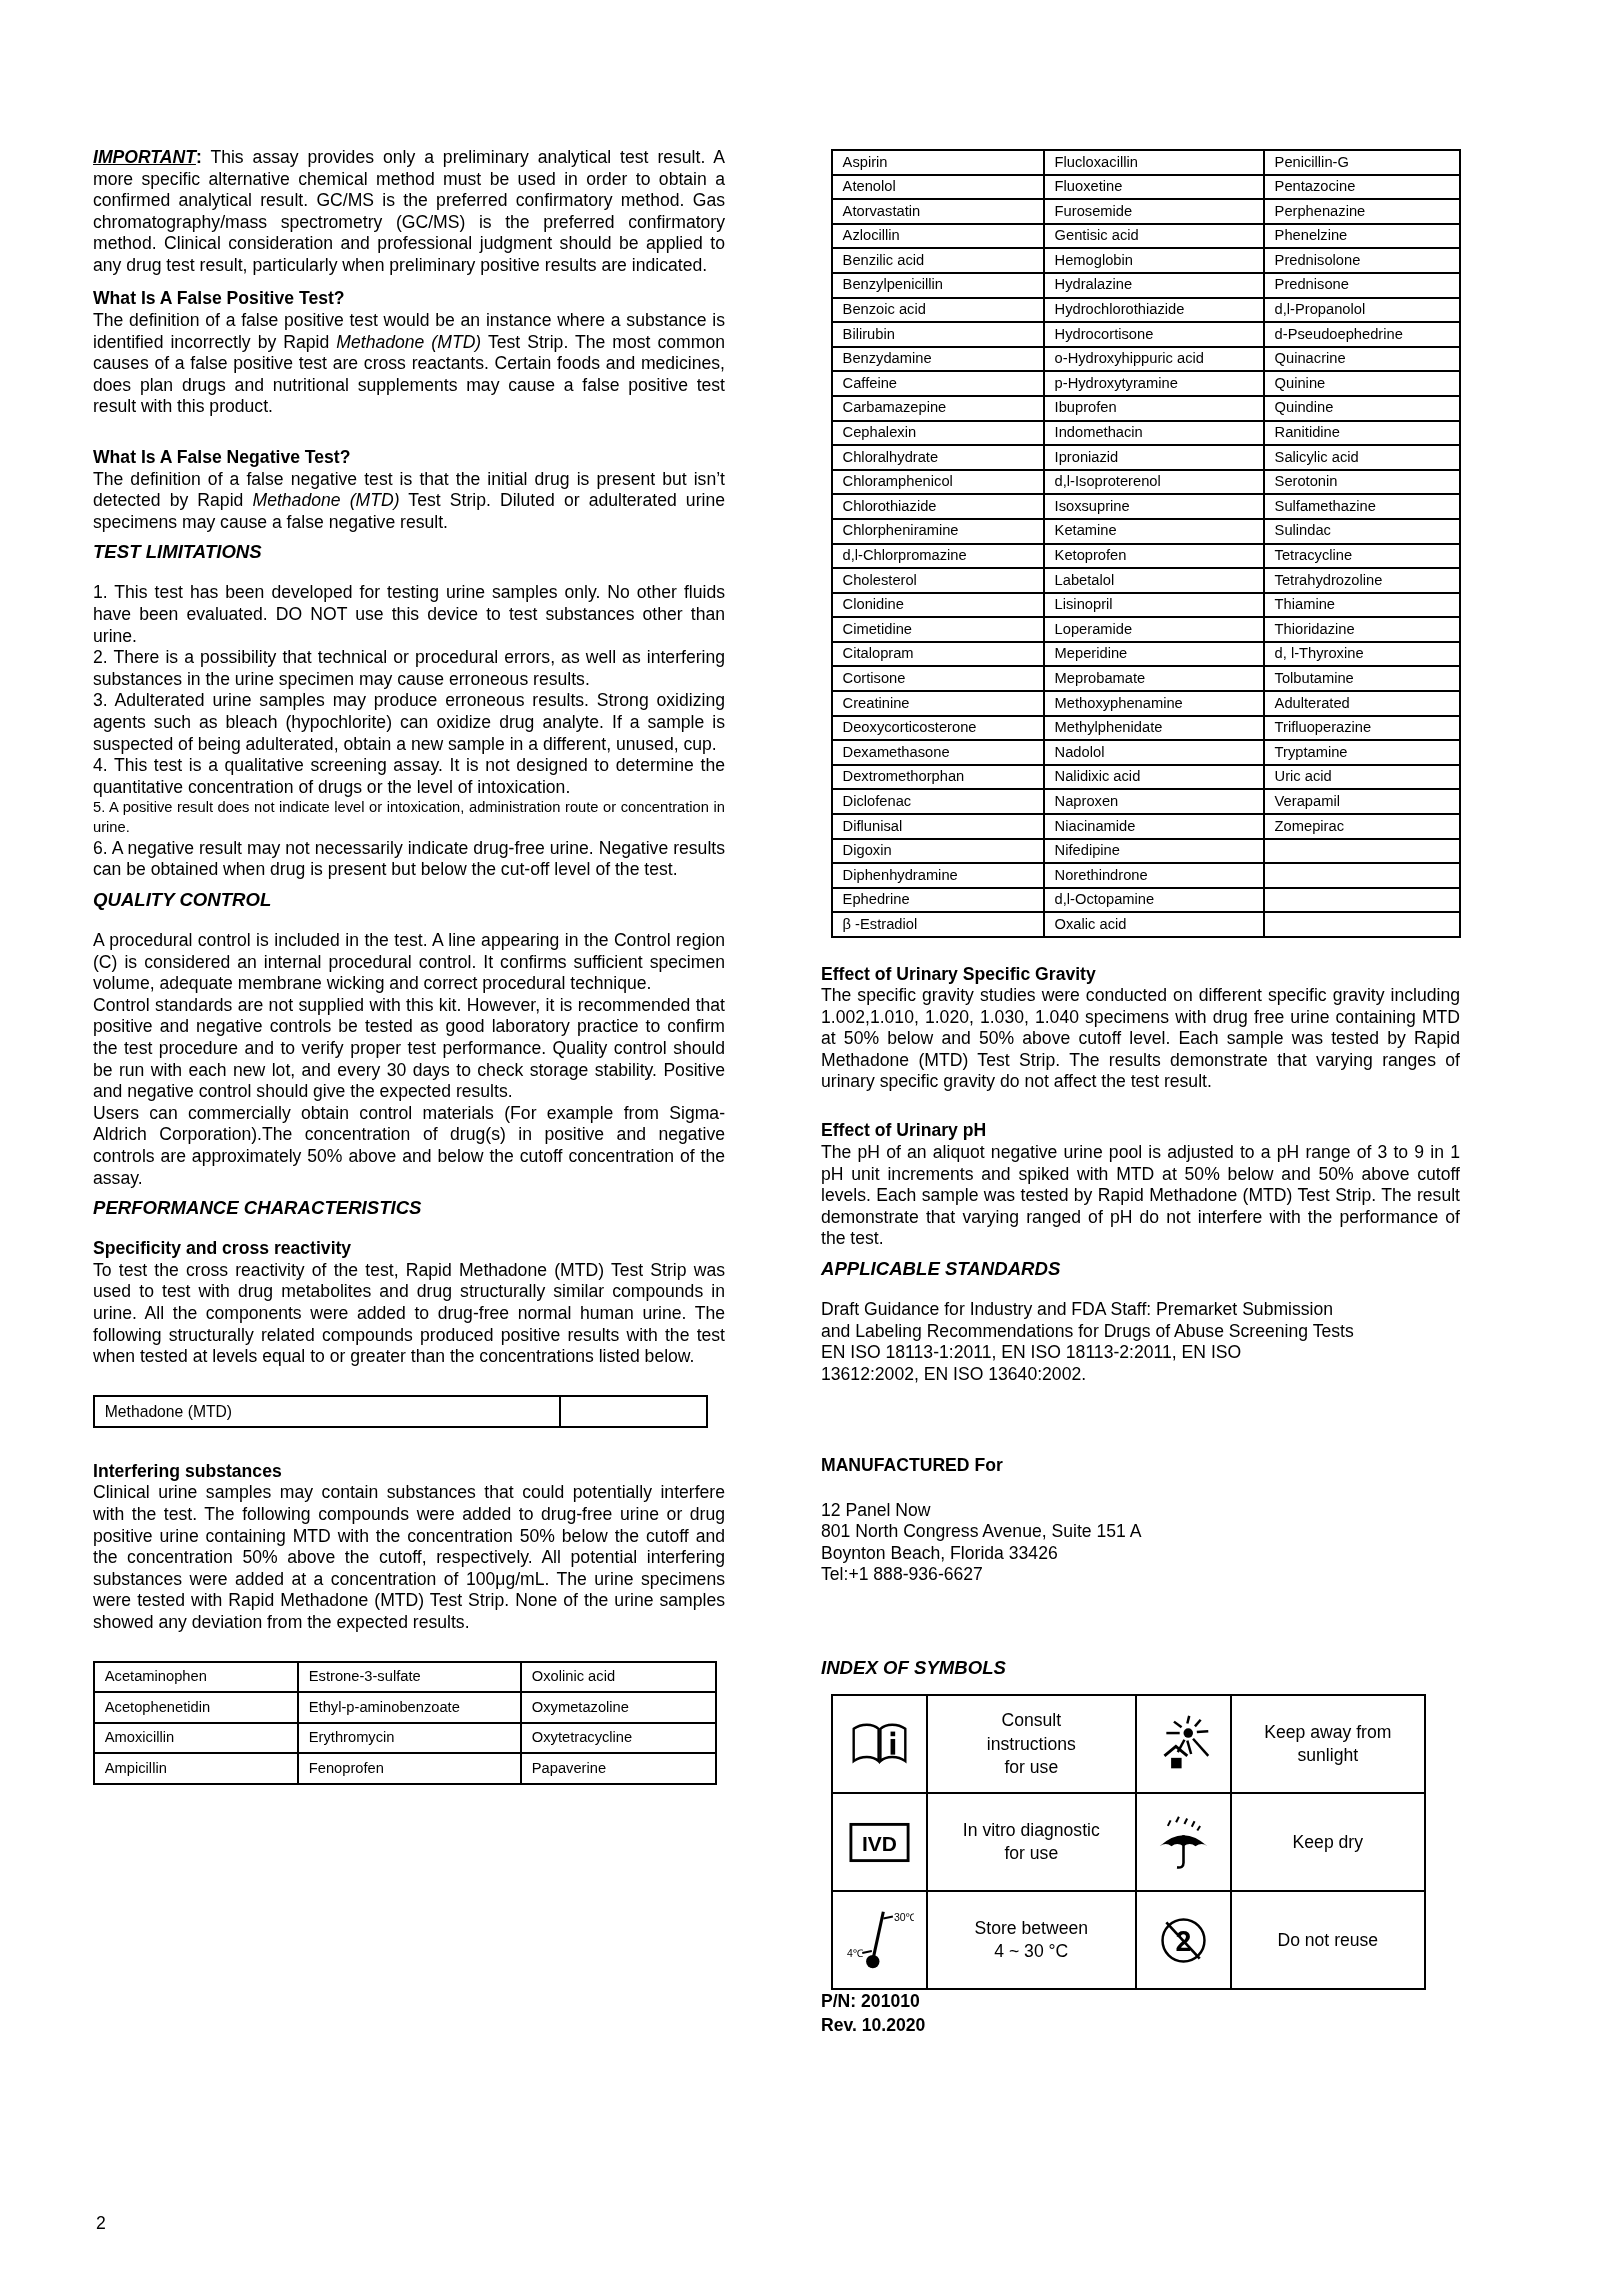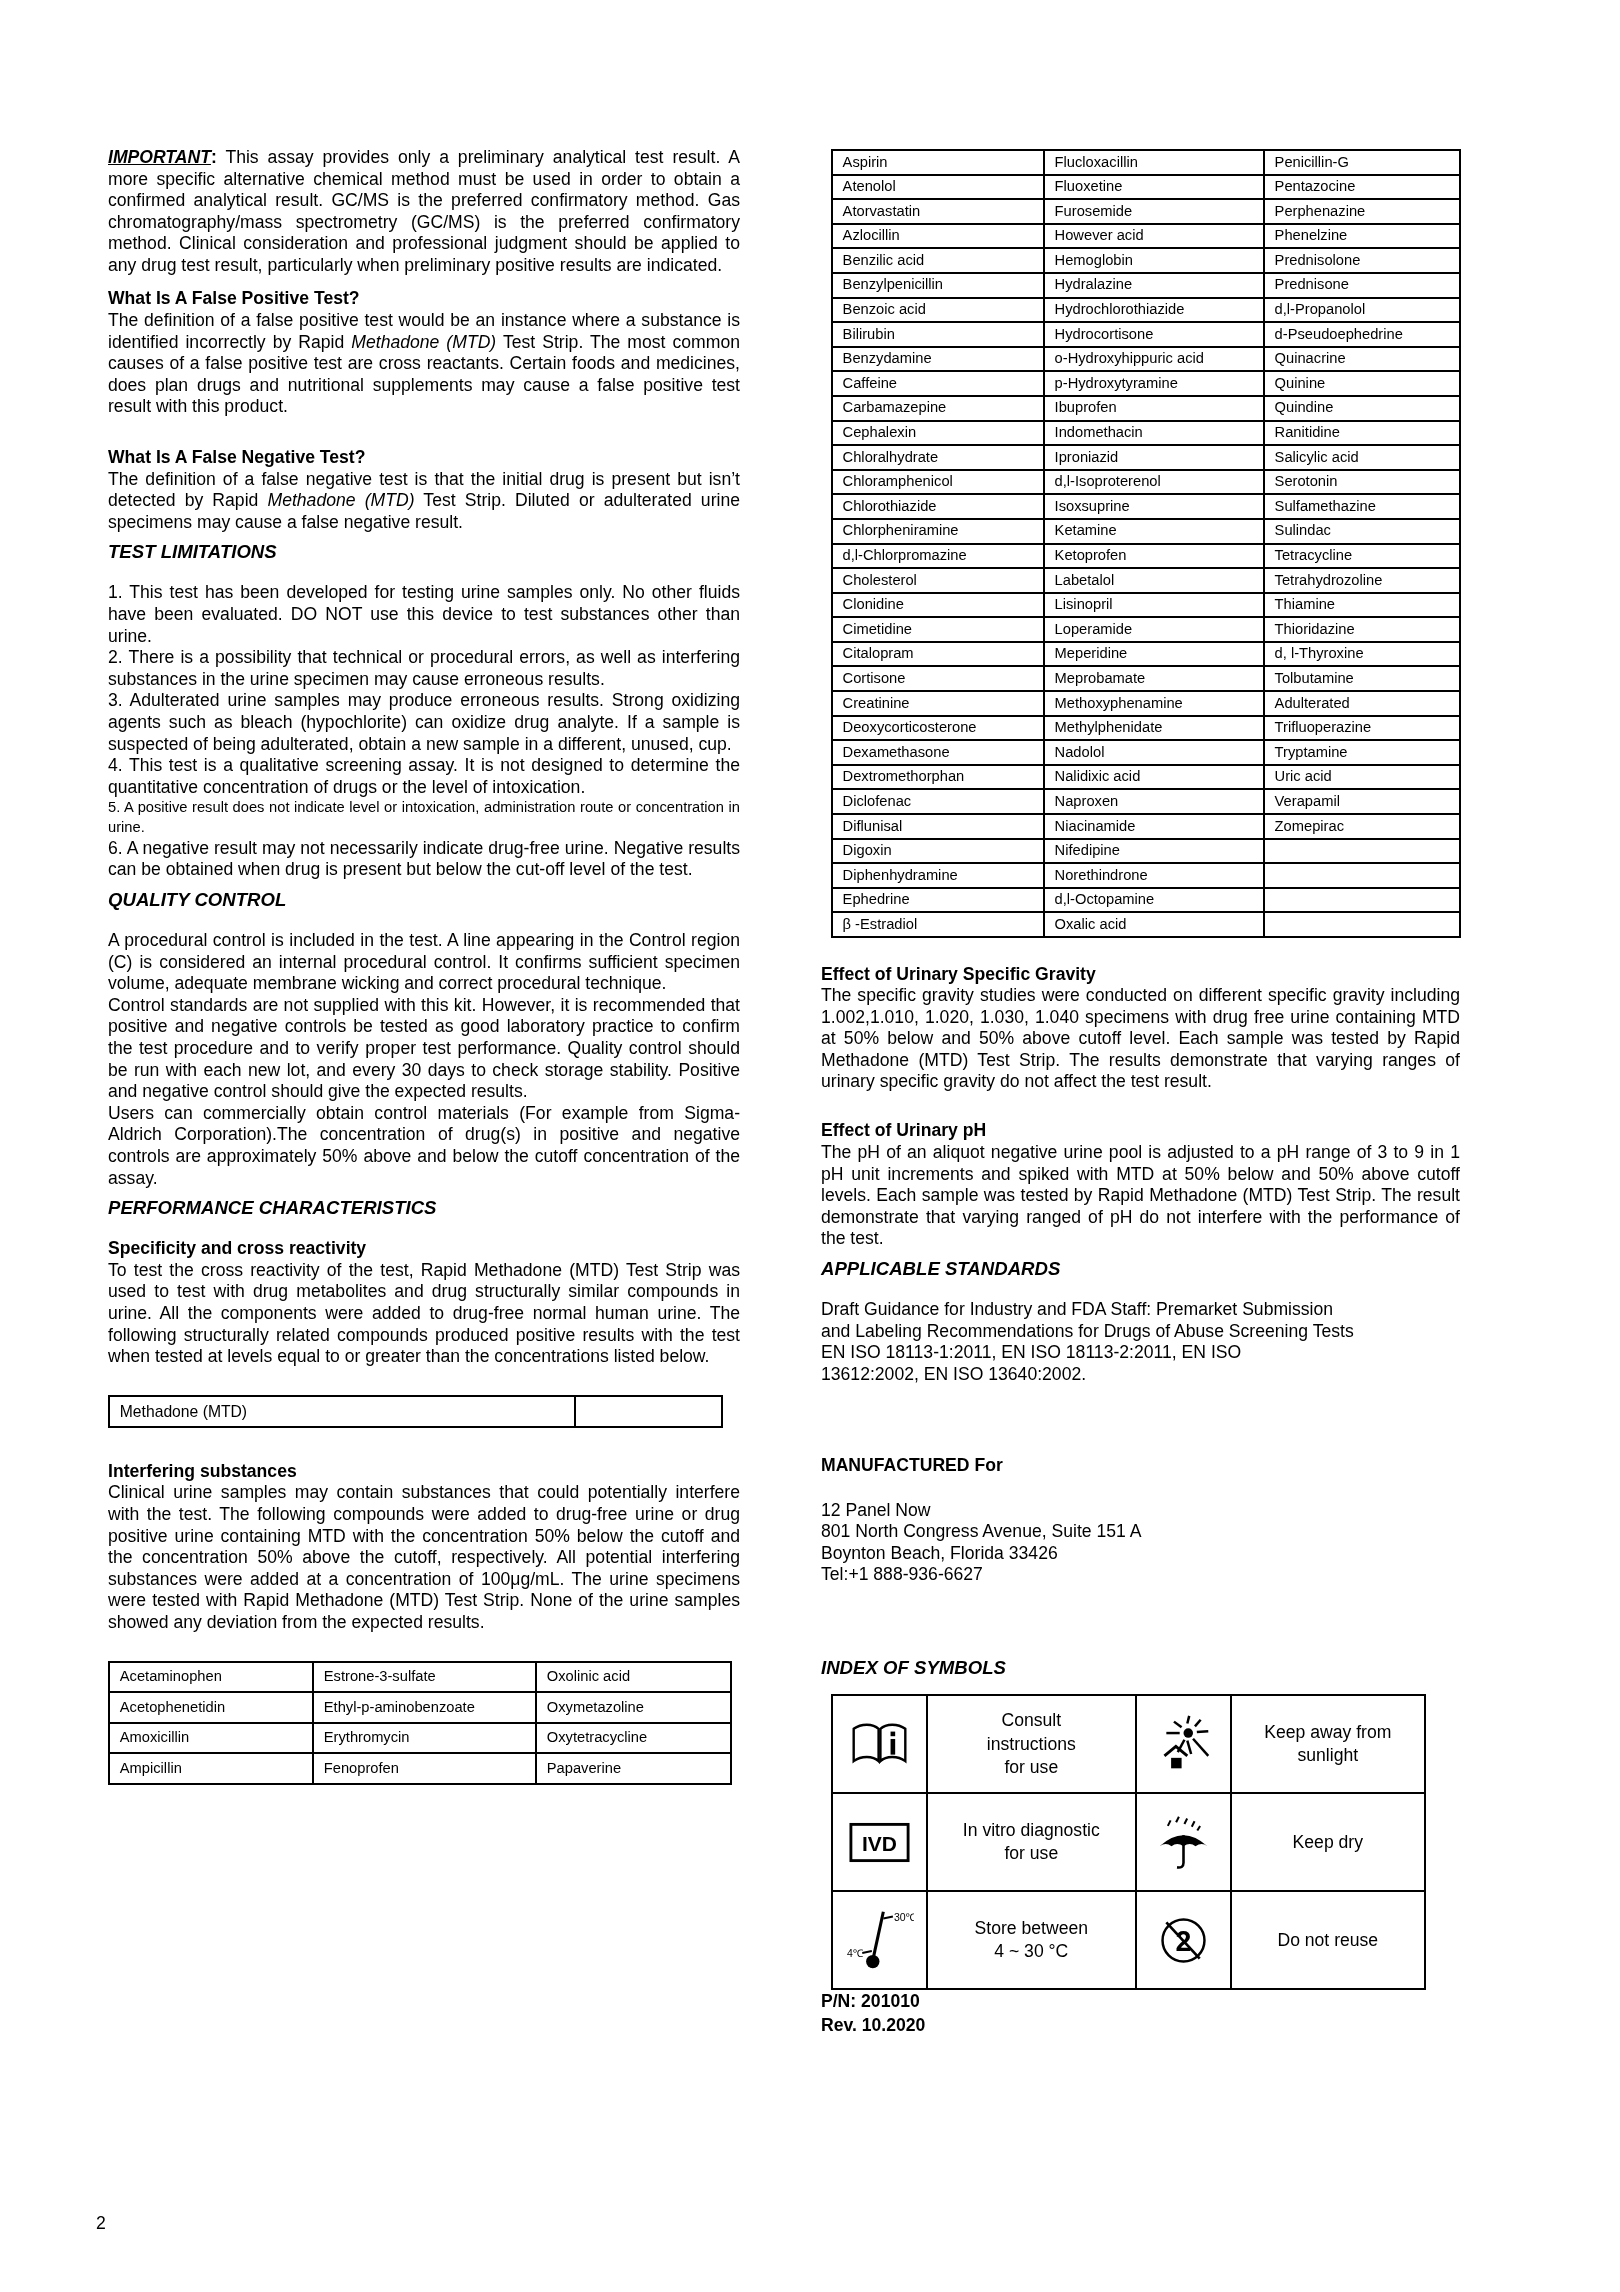--- a/index.html
+++ b/index.html
@@ -1,19 +1,19 @@
 <!DOCTYPE html>
 <html><head>
 <meta charset="utf-8">
 <style>
   html,body{margin:0;padding:0;background:#fff;}
   .page{position:relative;width:1620px;height:2293px;background:#ffffff;
         font-family:"Liberation Sans", sans-serif;color:#000;overflow:hidden;}
   .col{position:absolute;top:0;}
-  .col-left{left:108px;top:147px;width:632px;}
+  .col-left{left:93px;top:147px;width:632px;}
   .col-right{left:821px;top:149px;width:639px;}
   p{margin:0;font-size:17.6px;line-height:21.6px;}
   .j{text-align:justify;}
   .pre{white-space:pre-line;}
   .small{font-size:14.7px;line-height:19.6px;}
   .h{font-weight:bold;font-size:17.6px;line-height:21.6px;margin:0;}
   .hbi{font-weight:bold;font-style:italic;font-size:18.6px;line-height:21.6px;margin:0;}
   .bi{font-weight:bold;font-style:italic;}
   .u{text-decoration:underline;}
   .mt4{margin-top:3.9px;}.mt12{margin-top:11.8px;}.mt24{margin-top:23.5px;}.mt26{margin-top:25.5px;}
@@ -136,21 +136,21 @@
             <td>Fluoxetine</td>
             <td>Pentazocine</td>
           </tr>
           <tr>
             <td>Atorvastatin</td>
             <td>Furosemide</td>
             <td>Perphenazine</td>
           </tr>
           <tr>
             <td>Azlocillin</td>
-            <td>However acid</td>
+            <td>Gentisic acid</td>
             <td>Phenelzine</td>
           </tr>
           <tr>
             <td>Benzilic acid</td>
             <td>Hemoglobin</td>
             <td>Prednisolone</td>
           </tr>
           <tr>
             <td>Benzylpenicillin</td>
             <td>Hydralazine</td>

